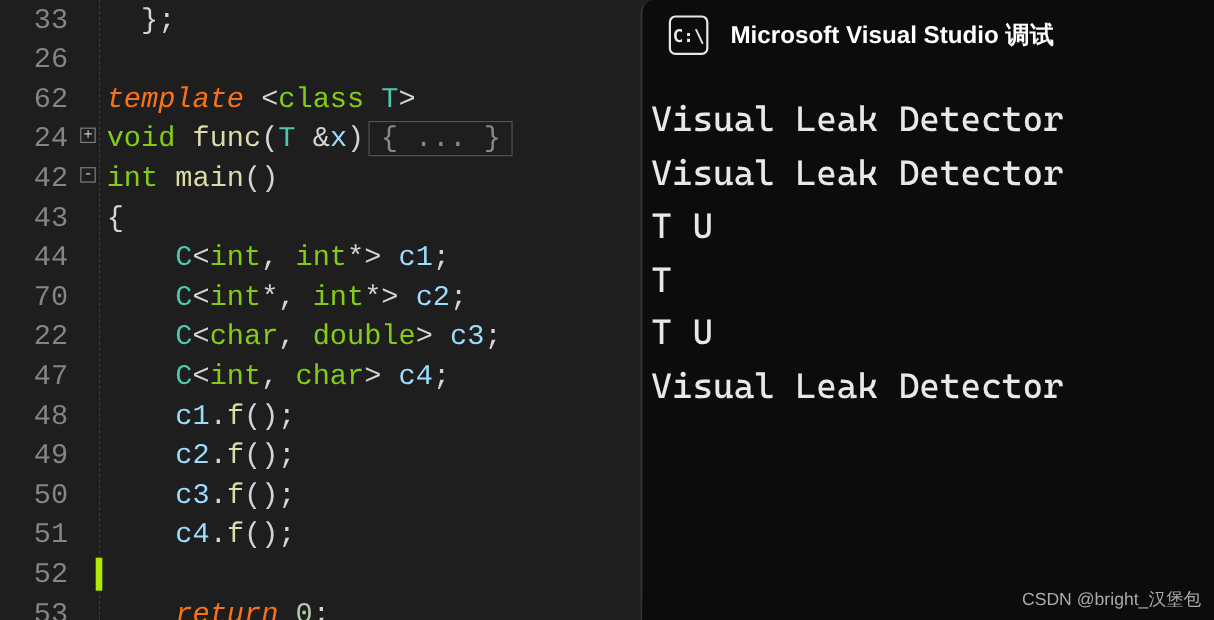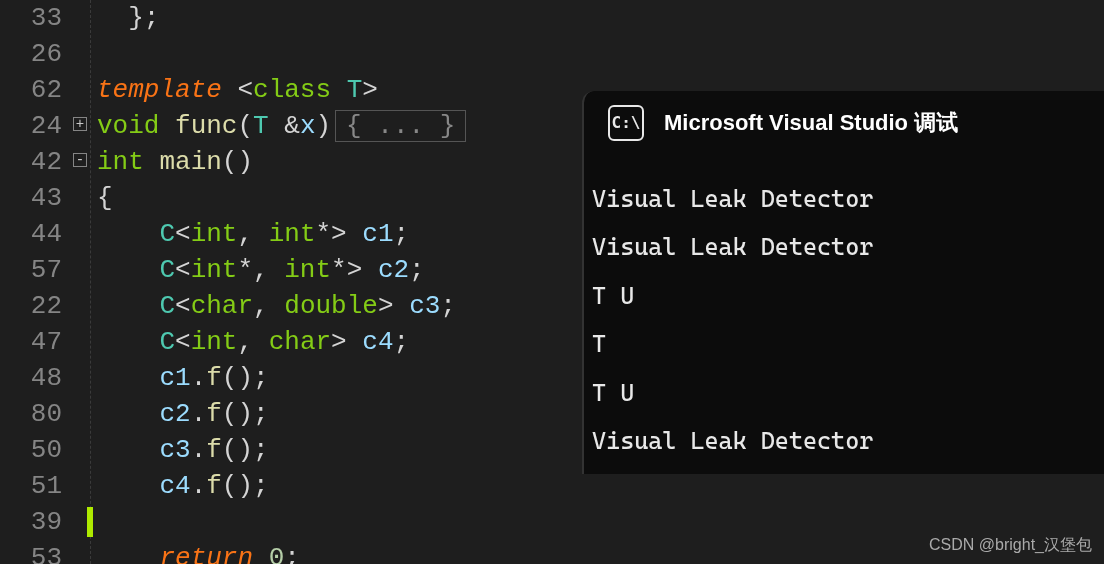--- a/index.html
+++ b/index.html
@@ -8,21 +8,20 @@
       height: 564px;
       background: #1e1e1e;
       font-family: Consolas, 'Courier New', monospace;
       overflow: hidden;
       position: relative;
     }
     .container {
       display: flex;
       width: 100%;
       height: 100%;
-      align-items: center;
     }
     .editor {
       width: 580px;
       height: 100%;
       background: #1e1e1e;
       display: flex;
       position: relative;
     }
     .gutter {
       width: 70px;
@@ -116,21 +115,21 @@
     .term-title {
       color: #ffffff;
       font-size: 22px;
       font-family: "Segoe UI", Arial, sans-serif;
       font-weight: 600;
       white-space: nowrap;
     }
     .term-body {
       padding: 20px 8px 8px 8px;
       color: #e8e8e8;
-      font-size: 24px;
+      font-size: 32px;
       line-height: 48.5px;
       font-family: Consolas, 'Cascadia Mono', monospace;
       white-space: pre;
     }
     .watermark {
       position: absolute;
       right: 12px;
       bottom: 8px;
       color: #aaa;
       font-size: 16px;
@@ -145,28 +144,28 @@
 
   <div class="editor">
     <div class="gutter">
         <div class="code-line">33</div>
         <div class="code-line">26</div>
         <div class="code-line">62</div>
         <div class="code-line">24</div>
         <div class="code-line">42</div>
         <div class="code-line">43</div>
         <div class="code-line">44</div>
-        <div class="code-line">57</div>
+        <div class="code-line">70</div>
         <div class="code-line">22</div>
         <div class="code-line">47</div>
         <div class="code-line">48</div>
-        <div class="code-line">80</div>
+        <div class="code-line">49</div>
         <div class="code-line">50</div>
         <div class="code-line">51</div>
-        <div class="code-line">39</div>
+        <div class="code-line">52</div>
         <div class="code-line">53</div>
       </div>
     <div class="fold-col">
         <div class="code-line"></div>
         <div class="code-line"></div>
         <div class="code-line"></div>
         <div class="code-line"><span class="fold-box">+</span></div>
         <div class="code-line"><span class="fold-box">-</span></div>
         <div class="code-line"></div>
         <div class="code-line"></div>

